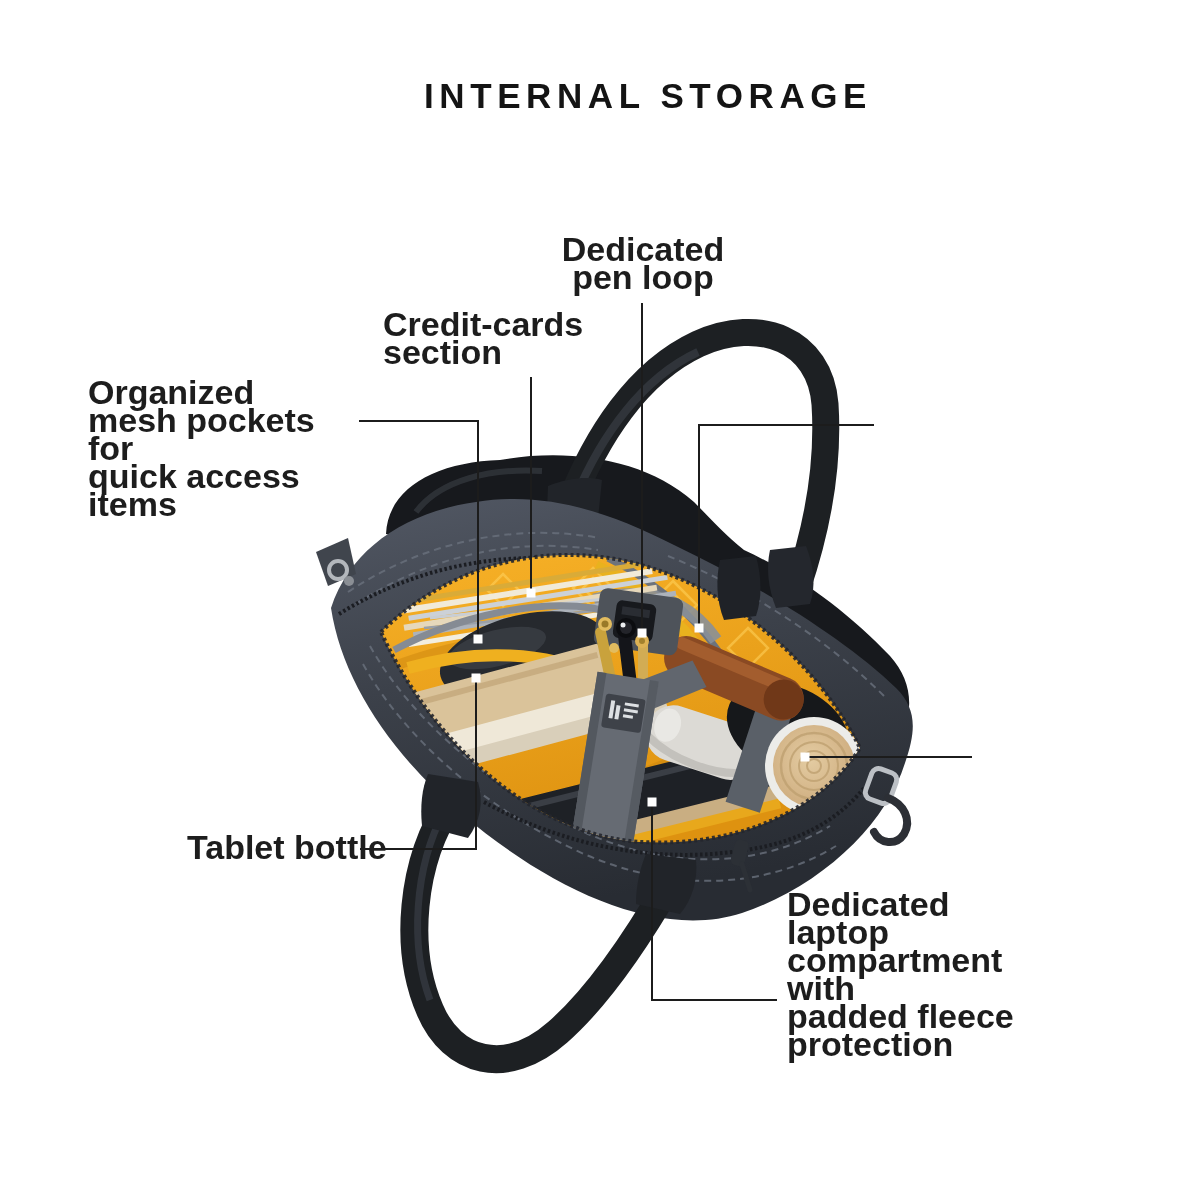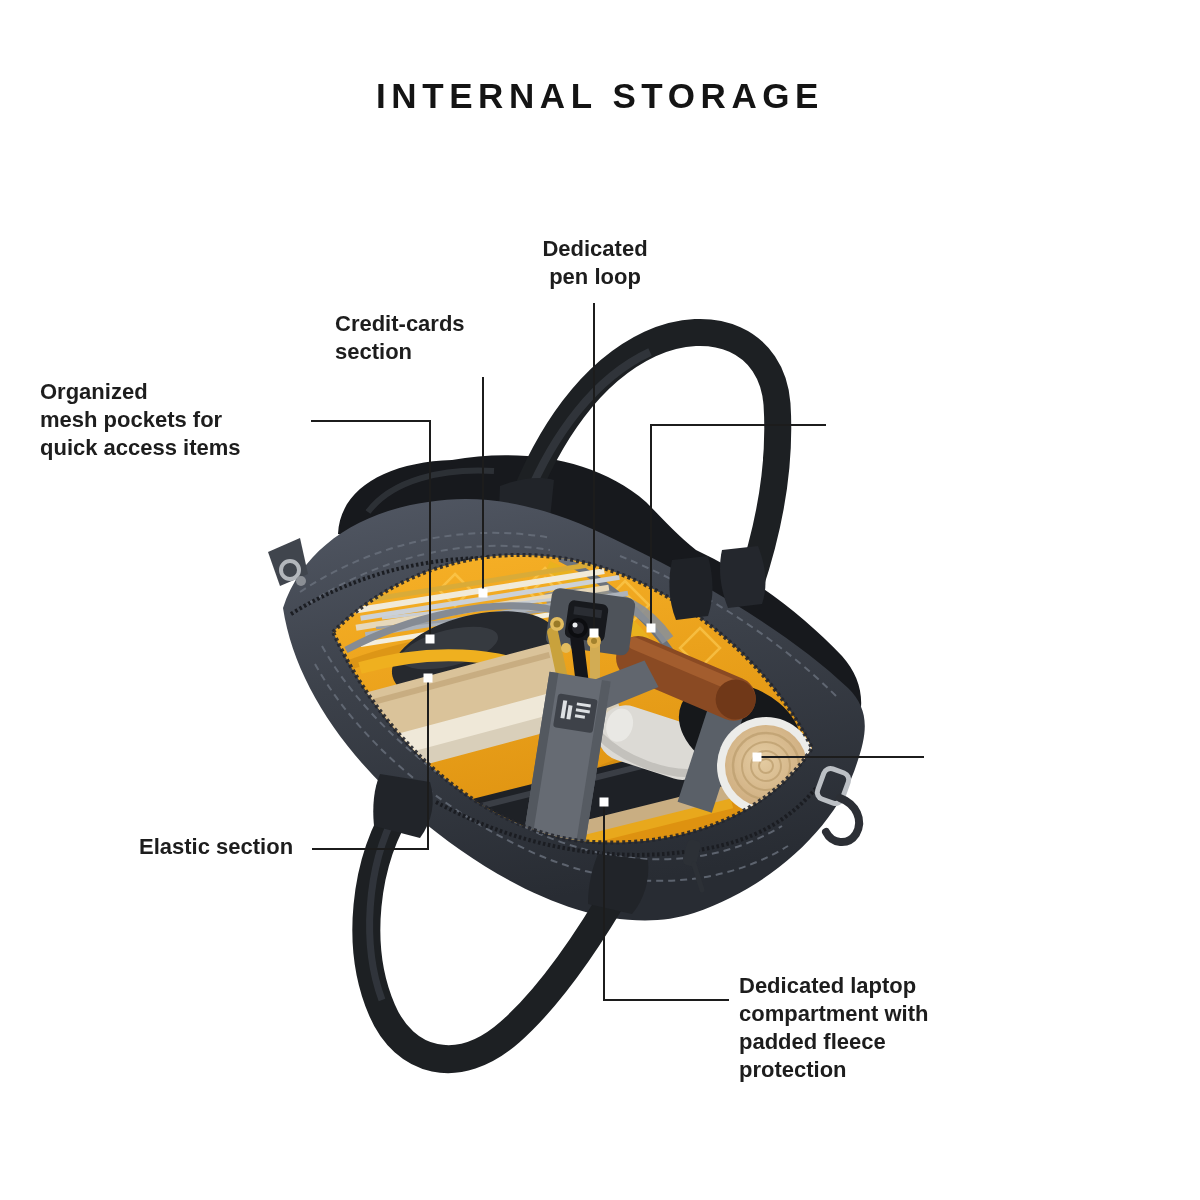--- a/index.html
+++ b/index.html
@@ -1,29 +1,29 @@
 <!DOCTYPE html>
 <html><head>
 <meta charset="utf-8">
 <style>
   html,body{margin:0;padding:0;background:#fff;}
   .stage{position:relative;width:1046px;height:1200px;background:#ffffff;overflow:hidden;
-         font-family:"Liberation Sans",sans-serif;}
+         font-family:"Liberation Sans",sans-serif;margin-left:48px;}
   .art{position:absolute;left:0;top:0;width:1200px;height:1200px;}
   .title{position:absolute;top:76px;left:0;width:1200px;margin:0;text-align:center;
          font-size:35px;font-weight:800;letter-spacing:.16em;color:#141414;}
-  .label{position:absolute;font-size:22px;font-weight:600;line-height:28px;color:#1d1d1d;
+  .label{position:absolute;font-size:34px;font-weight:600;line-height:28px;color:#1d1d1d;
          white-space:pre-line;}
   .c-pen{left:445px;top:235px;width:300px;text-align:center;}
   .c-credit{left:335px;top:310px;width:300px;}
   .c-mesh{left:40px;top:378px;width:260px;text-align:left;}
   .c-hidden{left:838px;top:378px;width:290px;text-align:left;}
   .c-elastic{left:936px;top:711px;width:250px;text-align:left;}
   .c-tablet{left:139px;top:833px;width:220px;text-align:left;}
-  .c-laptop{left:739px;top:972px;width:250px;text-align:left;}
+  .c-laptop{left:739px;top:890px;width:250px;text-align:left;}
 </style>
 </head>
 <body>
 
 <div class="stage">
 
   <h1 class="title">INTERNAL STORAGE</h1>
 
   <svg class="art" viewBox="0 0 1200 1200" xmlns="http://www.w3.org/2000/svg">
     <defs>
@@ -253,19 +253,19 @@
     </g>
   </svg>
 
   <div class="label c-pen">Dedicated
 pen loop</div>
   <div class="label c-credit">Credit-cards
 section</div>
   <div class="label c-mesh">Organized
 mesh pockets for
 quick access items</div>
-  <div class="label c-tablet">Elastic section</div>
+  <div class="label c-tablet">Tablet bottle</div>
   <div class="label c-laptop">Dedicated laptop
 compartment with
 padded fleece
 protection</div>
 
 </div>
 
 </body></html>

